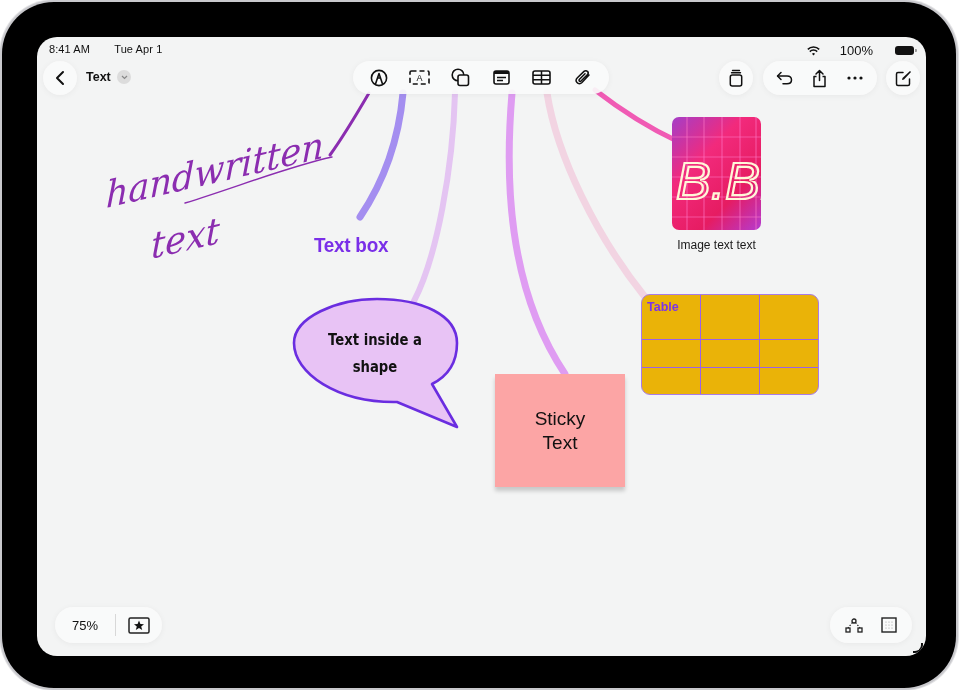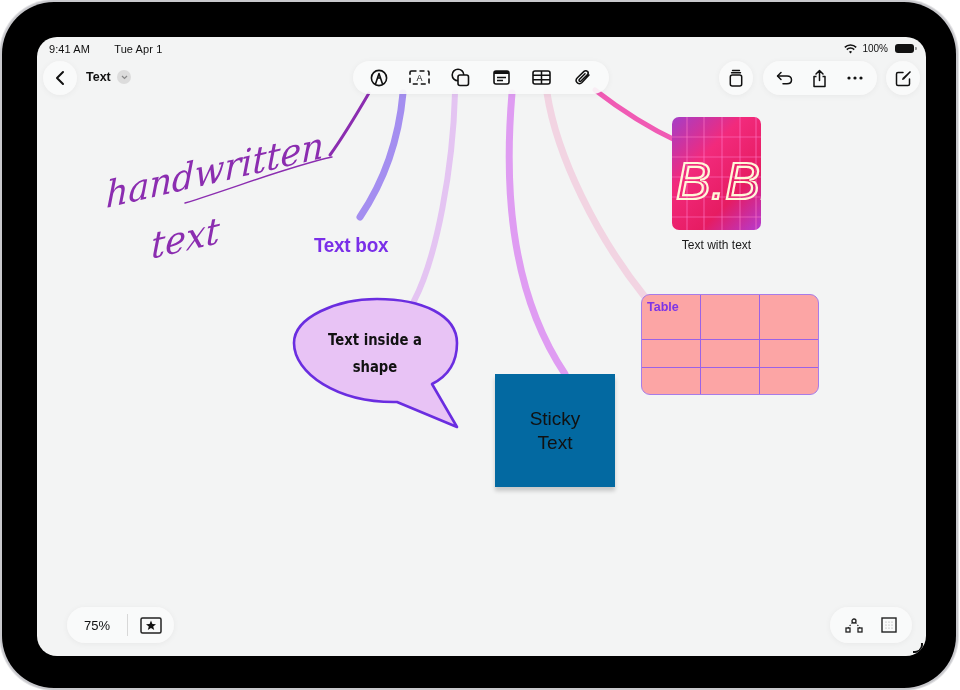--- a/index.html
+++ b/index.html
@@ -12,21 +12,21 @@
     box-shadow: 0 0 0 2px #c9c9cd, 0 0 0 3px #e4e4e6;
   }
   .screen {
     position: absolute; left: 35px; top: 35px; width: 889px; height: 619px;
     border-radius: 20px; background: #f3f4f4; overflow: hidden;
   }
 
   
   .status-left { position: absolute; left: 12px; top: 6px; font-size: 11px; color: #111; letter-spacing: 0.1px; }
   .status-left span + span { margin-left: 21px; }
-  .status-right { position: absolute; right: 12px; top: 6px; font-size: 10px; color: #111; display: flex; align-items: center; gap: 5px; }
+  .status-right { position: absolute; right: 12px; top: 6px; font-size: 13px; color: #111; display: flex; align-items: center; gap: 20px; }
   .battery { width: 19px; height: 9px; border-radius: 3px; background: #111; position: relative; margin-left: 2px; }
   .battery::after { content: ""; position: absolute; right: -3px; top: 3px; width: 2px; height: 3px; background: #999; border-radius: 0 1px 1px 0; }
 
   
   .pill { position: absolute; background: rgba(250,250,250,0.92); box-shadow: 0 1px 6px rgba(0,0,0,0.05); }
   .back-btn { left: 6px; top: 24px; width: 34px; height: 34px; border-radius: 17px; display: flex; align-items: center; justify-content: center; }
   .doc-title { position: absolute; left: 49px; top: 33px; font-size: 12.5px; font-weight: bold; color: #111; }
   .title-chevron { position: absolute; left: 80px; top: 33px; width: 14px; height: 14px; border-radius: 7px; background: #dcdcdc; display: flex; align-items: center; justify-content: center; }
 
   .toolbar { left: 316px; top: 24px; width: 256px; height: 33px; border-radius: 17px; display: flex; align-items: center; justify-content: space-around; padding: 0 6px; }
@@ -34,33 +34,33 @@
 
   .btn-round { width: 34px; height: 34px; border-radius: 17px; display: flex; align-items: center; justify-content: center; }
   .stack-btn { left: 682px; top: 24px; }
   .group-right { left: 726px; top: 24px; width: 114px; height: 34px; border-radius: 17px; display: flex; align-items: center; justify-content: space-around; padding: 0 4px; }
   .compose-btn { left: 849px; top: 24px; }
 
   
   .canvas-svg { position: absolute; left: 0; top: 0; }
   .textbox-label { position: absolute; left: 277px; top: 196px; font-size: 21px; font-weight: bold; color: #7a2fe8; letter-spacing: -0.3px; font-family: "Liberation Sans", sans-serif; transform: scaleX(0.9); transform-origin: left; }
   .bubble-text { position: absolute; left: 277px; top: 290px; width: 122px; text-align: center; font-family: "DejaVu Sans", sans-serif; font-size: 15px; font-weight: bold; color: #111; line-height: 27px; transform: scaleX(0.88); }
-  .sticky { position: absolute; left: 458px; top: 337px; width: 120px; height: 113px; background: #0369a1; box-shadow: 0 4px 4px rgba(0,0,0,0.18); display: flex; align-items: center; justify-content: center; text-align: center; }
+  .sticky { position: absolute; left: 458px; top: 337px; width: 130px; height: 113px; background: #fca5a5; box-shadow: 0 4px 4px rgba(0,0,0,0.18); display: flex; align-items: center; justify-content: center; text-align: center; }
   .sticky-text { font-size: 19px; color: #111; line-height: 24px; }
   .image-frame { position: absolute; left: 635px; top: 80px; width: 89px; height: 113px; border-radius: 7px; overflow: hidden; background: linear-gradient(135deg, #a43ec8 0%, #f22a7c 35%, #e61c62 70%, #b43bd0 100%); }
   .image-caption { position: absolute; left: 611px; top: 201px; width: 137px; text-align: center; font-size: 12px; color: #1a1a1a; }
-  .table { position: absolute; left: 604px; top: 257px; width: 178px; height: 101px; border: 1.4px solid #a77ce8; border-radius: 9px; background: #fca5a5; overflow: hidden; }
+  .table { position: absolute; left: 604px; top: 257px; width: 178px; height: 101px; border: 1.4px solid #a77ce8; border-radius: 9px; background: #eab308; overflow: hidden; }
   .table-grid { position: absolute; inset: 0; display: grid; grid-template-columns: 59px 59px 1fr; grid-template-rows: 45px 28px 1fr; }
   .cell { border-right: 1px solid #9a62e6; border-bottom: 1.3px solid #9a62e6; position: relative; }
   .cell.c3 { border-right: none; }
   .cell.r3 { border-bottom: none; }
   .table-label { position: absolute; left: 5px; top: 5px; font-size: 12.5px; font-weight: bold; color: #7d35e6; }
 
   
-  .zoom-pill { left: 30px; top: 570px; width: 107px; height: 36px; border-radius: 18px; display: flex; align-items: center; }
+  .zoom-pill { left: 18px; top: 570px; width: 107px; height: 36px; border-radius: 18px; display: flex; align-items: center; }
   .zoom-label { width: 60px; text-align: center; font-size: 13px; color: #111; }
   .divider { width: 1px; height: 22px; background: #d8d8d8; }
   .fav-btn { width: 46px; display: flex; justify-content: center; align-items: center; height: 36px; }
   .br-pill { left: 793px; top: 570px; width: 82px; height: 36px; border-radius: 18px; display: flex; align-items: center; justify-content: space-around; padding: 0 6px; }
   .corner-mark { position: absolute; right: 3px; bottom: 3px; width: 10px; height: 10px; border-right: 2px solid #111; border-bottom: 2px solid #111; border-radius: 0 0 8px 0; }
 </style>
 </head>
 <body>
 
 <div class="device">
@@ -78,21 +78,21 @@
       <g fill="none" stroke="#8b2db0" stroke-width="2.4" stroke-linecap="round" stroke-linejoin="round">
         <text x="108" y="162" font-family="DejaVu Serif, serif" font-style="italic" font-size="36" fill="#8b2db0" stroke="none" transform="rotate(-13 108 162) skewX(-14)">handwritten</text>
         <text x="165" y="210" font-family="DejaVu Serif, serif" font-style="italic" font-size="36" fill="#8b2db0" stroke="none" transform="rotate(-13 165 210) skewX(-14)">text</text>
         <path d="M148 166 C200 150, 250 130, 295 120" stroke-width="1.4"></path>
       </g>
 
       <path d="M340 262 C300 262, 257 280, 257 306 C257 336, 300 366, 360 365 L420 390 L395 347 C413 338, 420 323, 420 306 C420 278, 385 262, 340 262 Z" fill="#e8c3f5" stroke="#6a2de0" stroke-width="2.6" stroke-linejoin="round"></path>
     </svg>
 
     <div class="status-left">
-      <span>9:41 AM</span>
+      <span>8:41 AM</span>
       <span>Tue Apr 1</span>
     </div>
     <div class="status-right">
       <svg width="13" height="10" viewBox="0 0 13 10">
           <path d="M6.5 9.5 L8 7.8 A2.2 2.2 0 0 0 5 7.8 Z" fill="#111"></path>
           <path d="M2.8 5.6 A5.2 5.2 0 0 1 10.2 5.6" stroke="#111" stroke-width="1.5" fill="none"></path>
           <path d="M0.8 3.4 A8 8 0 0 1 12.2 3.4" stroke="#111" stroke-width="1.5" fill="none"></path>
         </svg>
       <span>100%</span>
       <span class="battery"></span>
@@ -200,21 +200,21 @@
 
     <div class="image-frame">
       <svg width="89" height="113" viewBox="0 0 89 113">
         <g stroke="rgba(255,120,200,0.55)" stroke-width="1.2">
           <path d="M0 20 H89 M0 40 H89 M0 60 H89 M0 80 H89 M0 100 H89"></path>
           <path d="M15 0 V113 M32 0 V113 M50 0 V113 M68 0 V113 M84 0 V113"></path>
         </g>
         <text x="4" y="82" font-family="Liberation Sans, sans-serif" font-size="52" fill="none" stroke="#fff7d8" stroke-width="2.2" font-style="italic">B.B.</text>
       </svg>
     </div>
-    <div class="image-caption">Text with text</div>
+    <div class="image-caption">Image text text</div>
 
     <div class="table">
       <div class="table-grid">
         <div class="cell">
             <span class="table-label">Table</span>
           </div>
         <div class="cell"></div>
         <div class="cell c3"></div>
         <div class="cell"></div>
         <div class="cell"></div>

